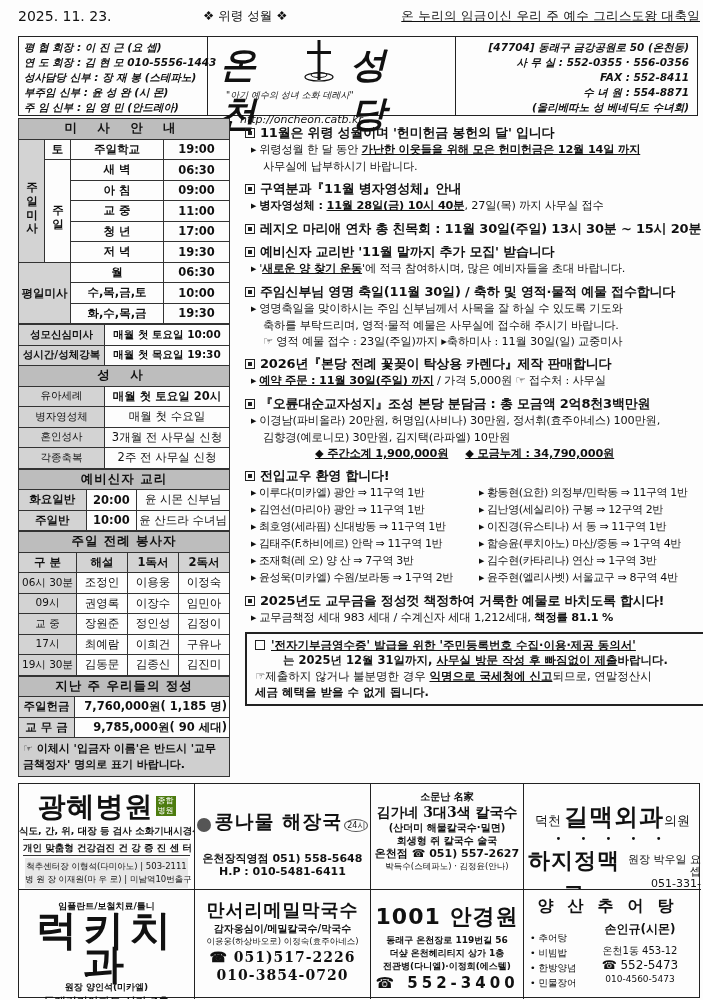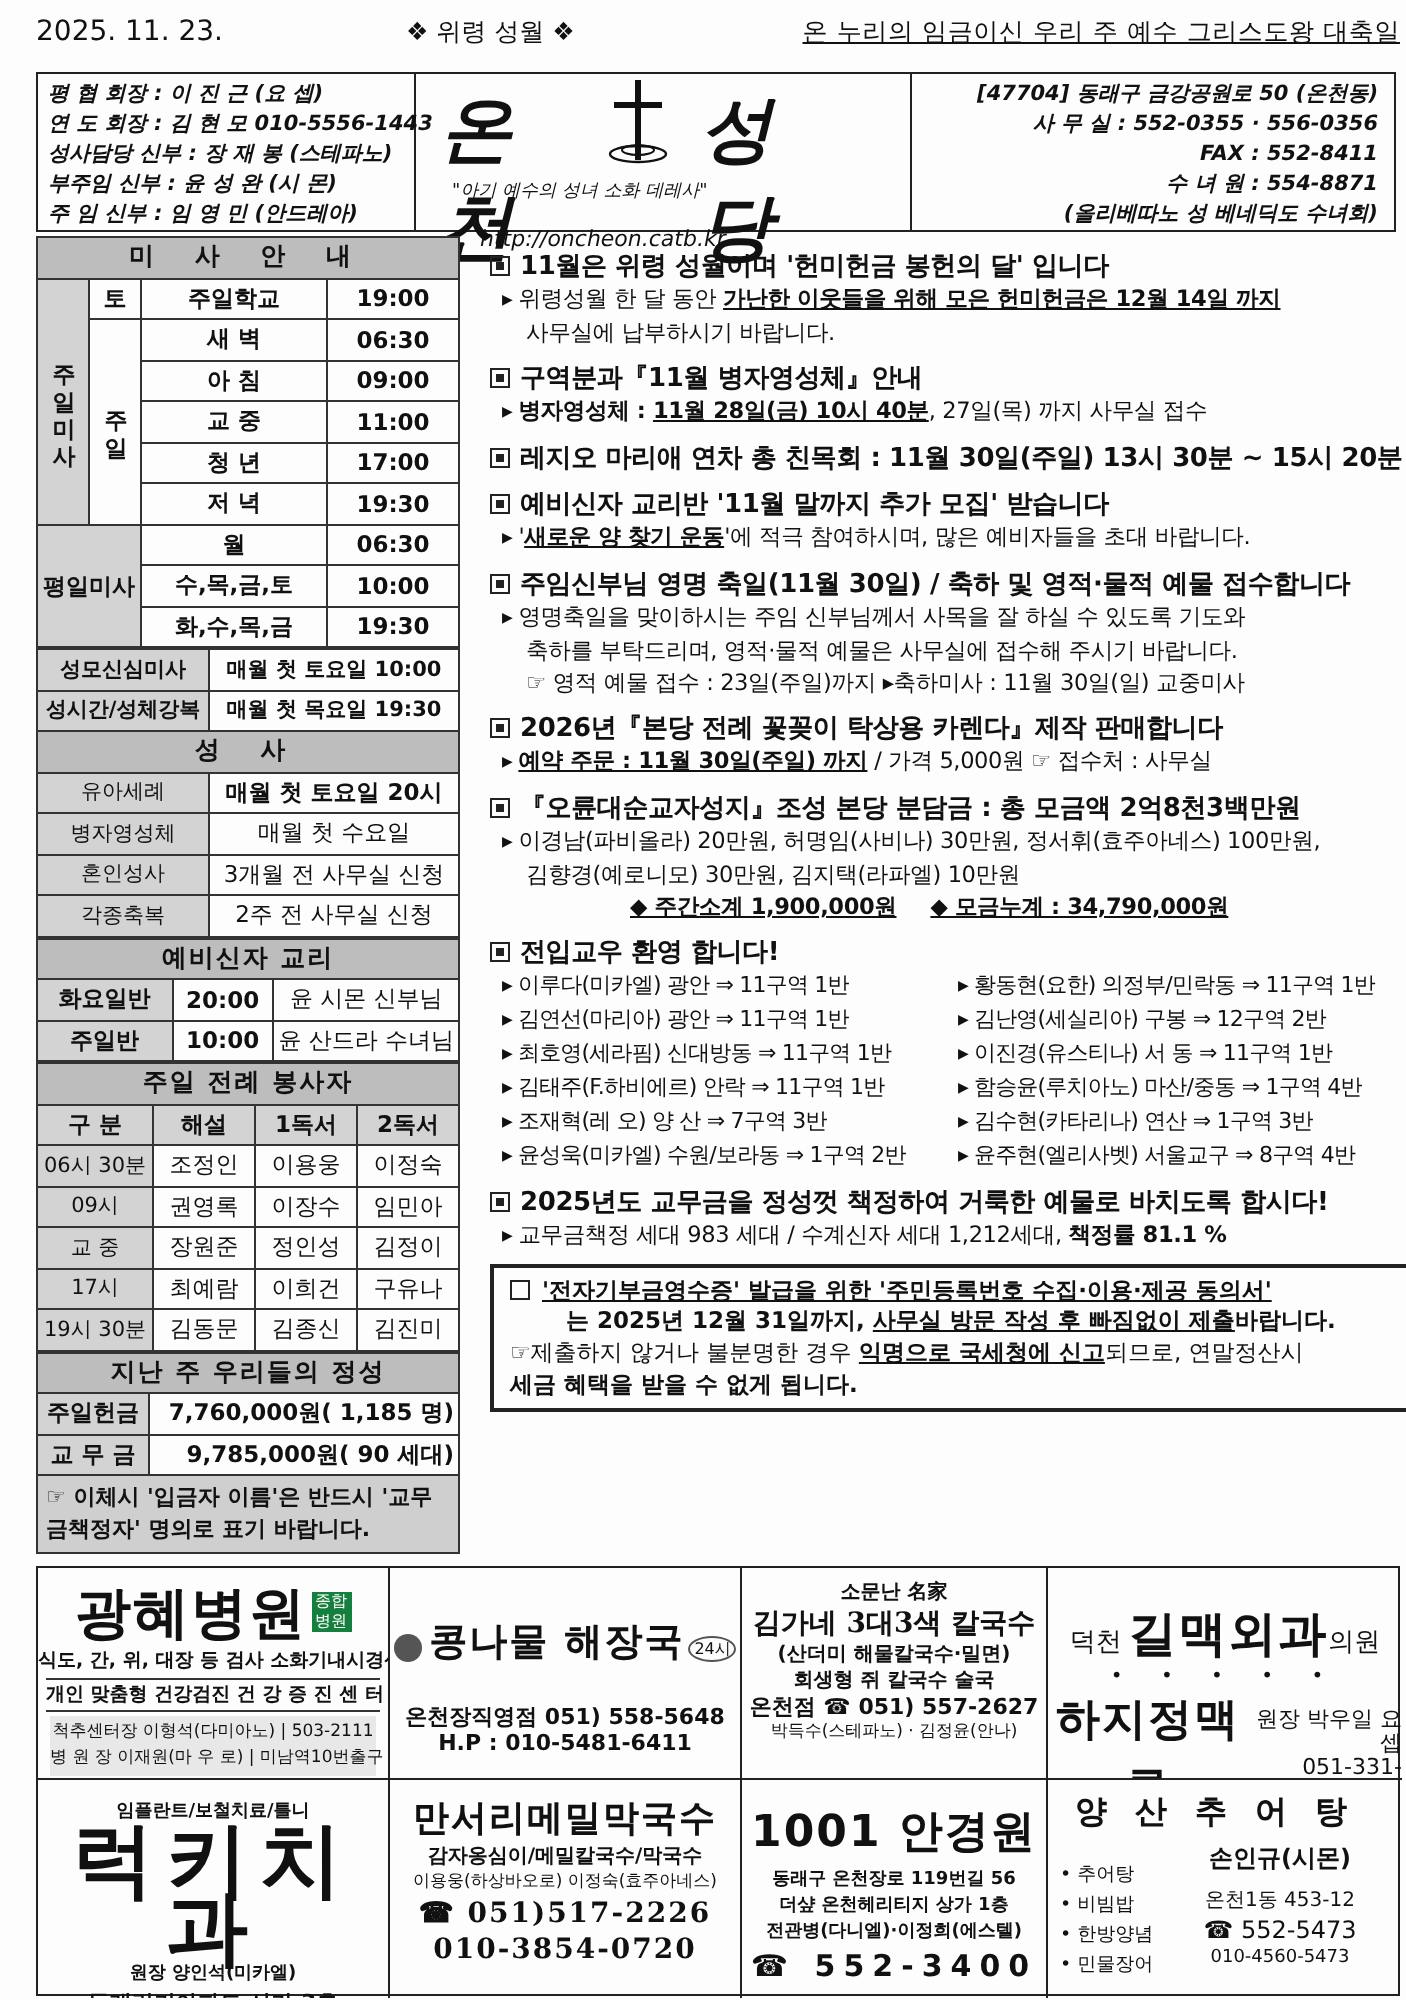--- a/index.html
+++ b/index.html
@@ -306,21 +306,21 @@
   <div class="boxed">
     <div class="p" style="font-weight:bold;font-size:11.5px;white-space:nowrap"><span class="box" style="display:inline-block;width:10px;height:10px;border:1.5px solid #222;margin-right:6px;position:relative;top:1px"></span><span class="u">'전자기부금영수증' 발급을 위한 '주민등록번호 수집·이용·제공 동의서'</span></div>
     <div class="p" style="font-weight:bold;padding-left:28px;white-space:nowrap"><span>는 2025년 12월 31일까지, </span><span class="u">사무실 방문 작성 후 빠짐없이 제출</span><span>바랍니다.</span></div>
     <div class="p" style="white-space:nowrap;line-height:17px"><span>☞제출하지 않거나 불분명한 경우 </span><span class="u b">익명으로 국세청에 신고</span><span>되므로, 연말정산시</span></div>
     <div class="p ind b">세금 혜택을 받을 수 없게 됩니다.</div>
   </div>
 </div>
 
 <div class="ads">
   <div class="ad">
-    <div style="margin-top:6px"><span class="big" style="font-size:28px">광혜병원</span><span style="display:inline-block;background:#15803d;color:#fff;font-size:8px;width:20px;line-height:10px;vertical-align:top;margin-top:6px;margin-left:2px">종합병원</span></div>
+    <div style="margin-top:6px"><span class="big" style="font-size:28px">광혜병원</span><span style="display:inline-block;background:#4d7c0f;color:#fff;font-size:8px;width:20px;line-height:10px;vertical-align:top;margin-top:6px;margin-left:2px">종합병원</span></div>
     <div class="l hl" style="font-size:9.5px">식도, 간, 위, 대장 등 검사 소화기내시경센터</div>
     <div class="l hl" style="font-size:9.5px;border-top:1px solid #333;border-bottom:1px solid #333;margin:2px 4px;line-height:15px">개인 맞춤형 건강검진 건 강 증 진 센 터</div>
     <div style="background:#e8e8e8;margin:2px 6px;padding:2px 0">
       <div class="l" style="font-size:8.5px">척추센터장 이형석(다미아노) | 503-2111</div>
       <div class="l" style="font-size:8.5px">병 원 장 이재원(마 우 로) | 미남역10번출구</div>
     </div>
   </div>
   <div class="ad">
     <div style="margin-top:20px"><span style="display:inline-block;width:14px;height:14px;border-radius:50%;background:#555;vertical-align:middle;margin-right:4px"></span><span class="big" style="font-size:19px;font-family:'DejaVu Serif',serif">콩나물 해장국</span><span style="font-size:8px;border:1px solid #555;border-radius:50%;padding:1px 2px;margin-left:2px">24시</span></div>
     <div class="l hl" style="margin-top:14px;font-size:11px">온천장직영점 051) 558-5648</div>

